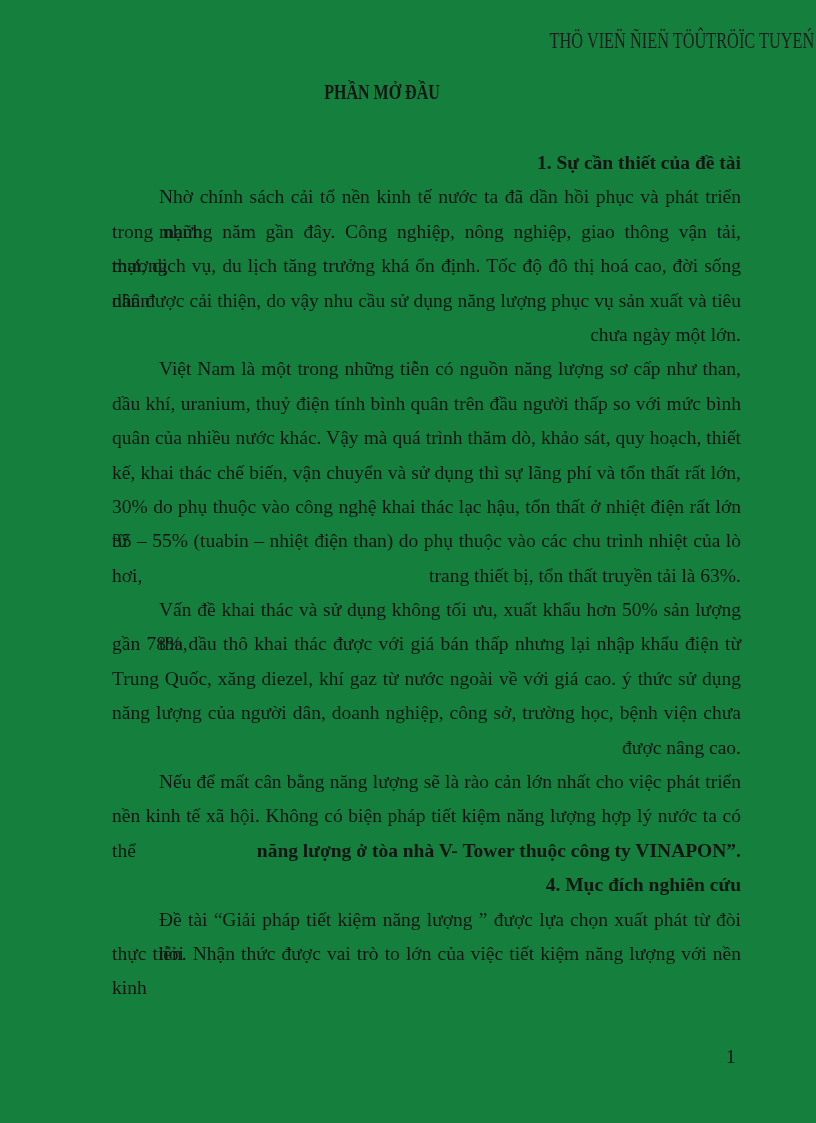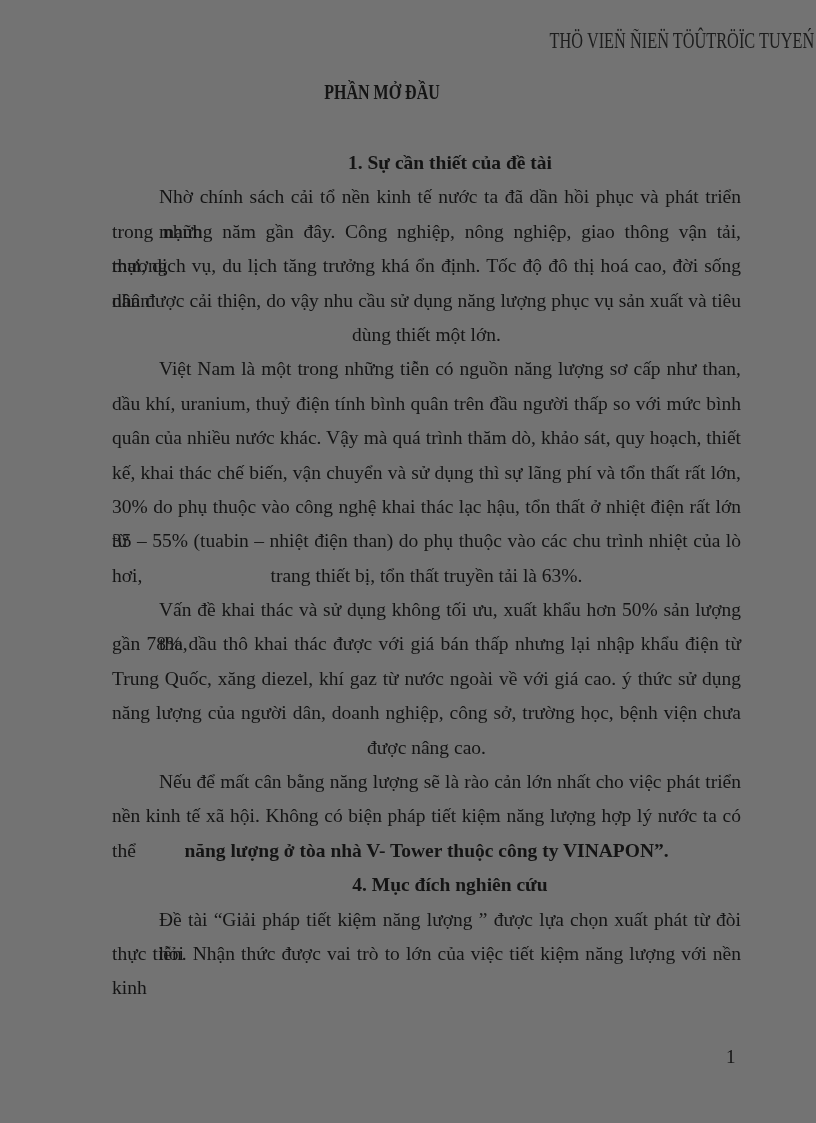--- a/index.html
+++ b/index.html
@@ -4,21 +4,21 @@
 <style>
   html, body {
     margin: 0;
     padding: 0;
     background: #ffffff;
   }
   .page {
     position: relative;
     width: 816px;
     height: 1123px;
-    background: #737373;
+    background: #15803d;
     font-family: "Liberation Serif", "DejaVu Serif", serif;
     color: #141414;
     overflow: hidden;
   }
   .watermark {
     position: absolute;
     top: 26px;
     right: 2px;
     font-size: 24px;
     line-height: 28px;
@@ -50,21 +50,21 @@
   .line {
     height: 34.4px;
     line-height: 34.4px;
     white-space: normal;
   }
   .line.justify {
     text-align: justify;
     text-align-last: justify;
   }
   .line.left {
-    text-align: center;
+    text-align: right;
   }
   .line.indent {
     padding-left: 47px;
   }
   .line .b {
     font-weight: bold;
   }
   .page-number {
     position: absolute;
     top: 1044px;
@@ -80,21 +80,21 @@
   <div class="watermark">THÖ VIEN̈ ÑIEN̈ TÖÛTRÖÏC TUYEŃ</div>
 
   <div class="doc-title">PHẦN MỞ ĐẦU</div>
 
   <div class="text-lines">
       <div class="line indent left"><span class="b">1. Sự cần thiết của đề tài</span></div>
       <div class="line indent justify"><span>Nhờ chính sách cải tổ nền kinh tế nước ta đã dần hồi phục và phát triển mạnh</span></div>
       <div class="line justify"><span>trong những năm gần đây. Công nghiệp, nông nghiệp, giao thông vận tải, thương</span></div>
       <div class="line justify"><span>mại, dịch vụ, du lịch tăng trưởng khá ổn định. Tốc độ đô thị hoá cao, đời sống nhân</span></div>
       <div class="line justify"><span>dân được cải thiện, do vậy nhu cầu sử dụng năng lượng phục vụ sản xuất và tiêu</span></div>
-      <div class="line left"><span>dùng thiết một lớn.</span></div>
+      <div class="line left"><span>chưa ngày một lớn.</span></div>
       <div class="line indent justify"><span>Việt Nam là một trong những tiễn có nguồn năng lượng sơ cấp như than,</span></div>
       <div class="line justify"><span>dầu khí, uranium, thuỷ điện tính bình quân trên đầu người thấp so với mức bình</span></div>
       <div class="line justify"><span>quân của nhiều nước khác. Vậy mà quá trình thăm dò, khảo sát, quy hoạch, thiết</span></div>
       <div class="line justify"><span>kế, khai thác chế biến, vận chuyển và sử dụng thì sự lãng phí và tổn thất rất lớn,</span></div>
       <div class="line justify"><span>30% do phụ thuộc vào công nghệ khai thác lạc hậu, tổn thất ở nhiệt điện rất lớn từ</span></div>
       <div class="line justify"><span>35 – 55% (tuabin – nhiệt điện than) do phụ thuộc vào các chu trình nhiệt của lò hơi,</span></div>
       <div class="line left"><span>trang thiết bị, tổn thất truyền tải là 63%.</span></div>
       <div class="line indent justify"><span>Vấn đề khai thác và sử dụng không tối ưu, xuất khẩu hơn 50% sản lượng tha,</span></div>
       <div class="line justify"><span>gần 78% dầu thô khai thác được với giá bán thấp nhưng lại nhập khẩu điện từ</span></div>
       <div class="line justify"><span>Trung Quốc, xăng diezel, khí gaz từ nước ngoài về với giá cao. ý thức sử dụng</span></div>

